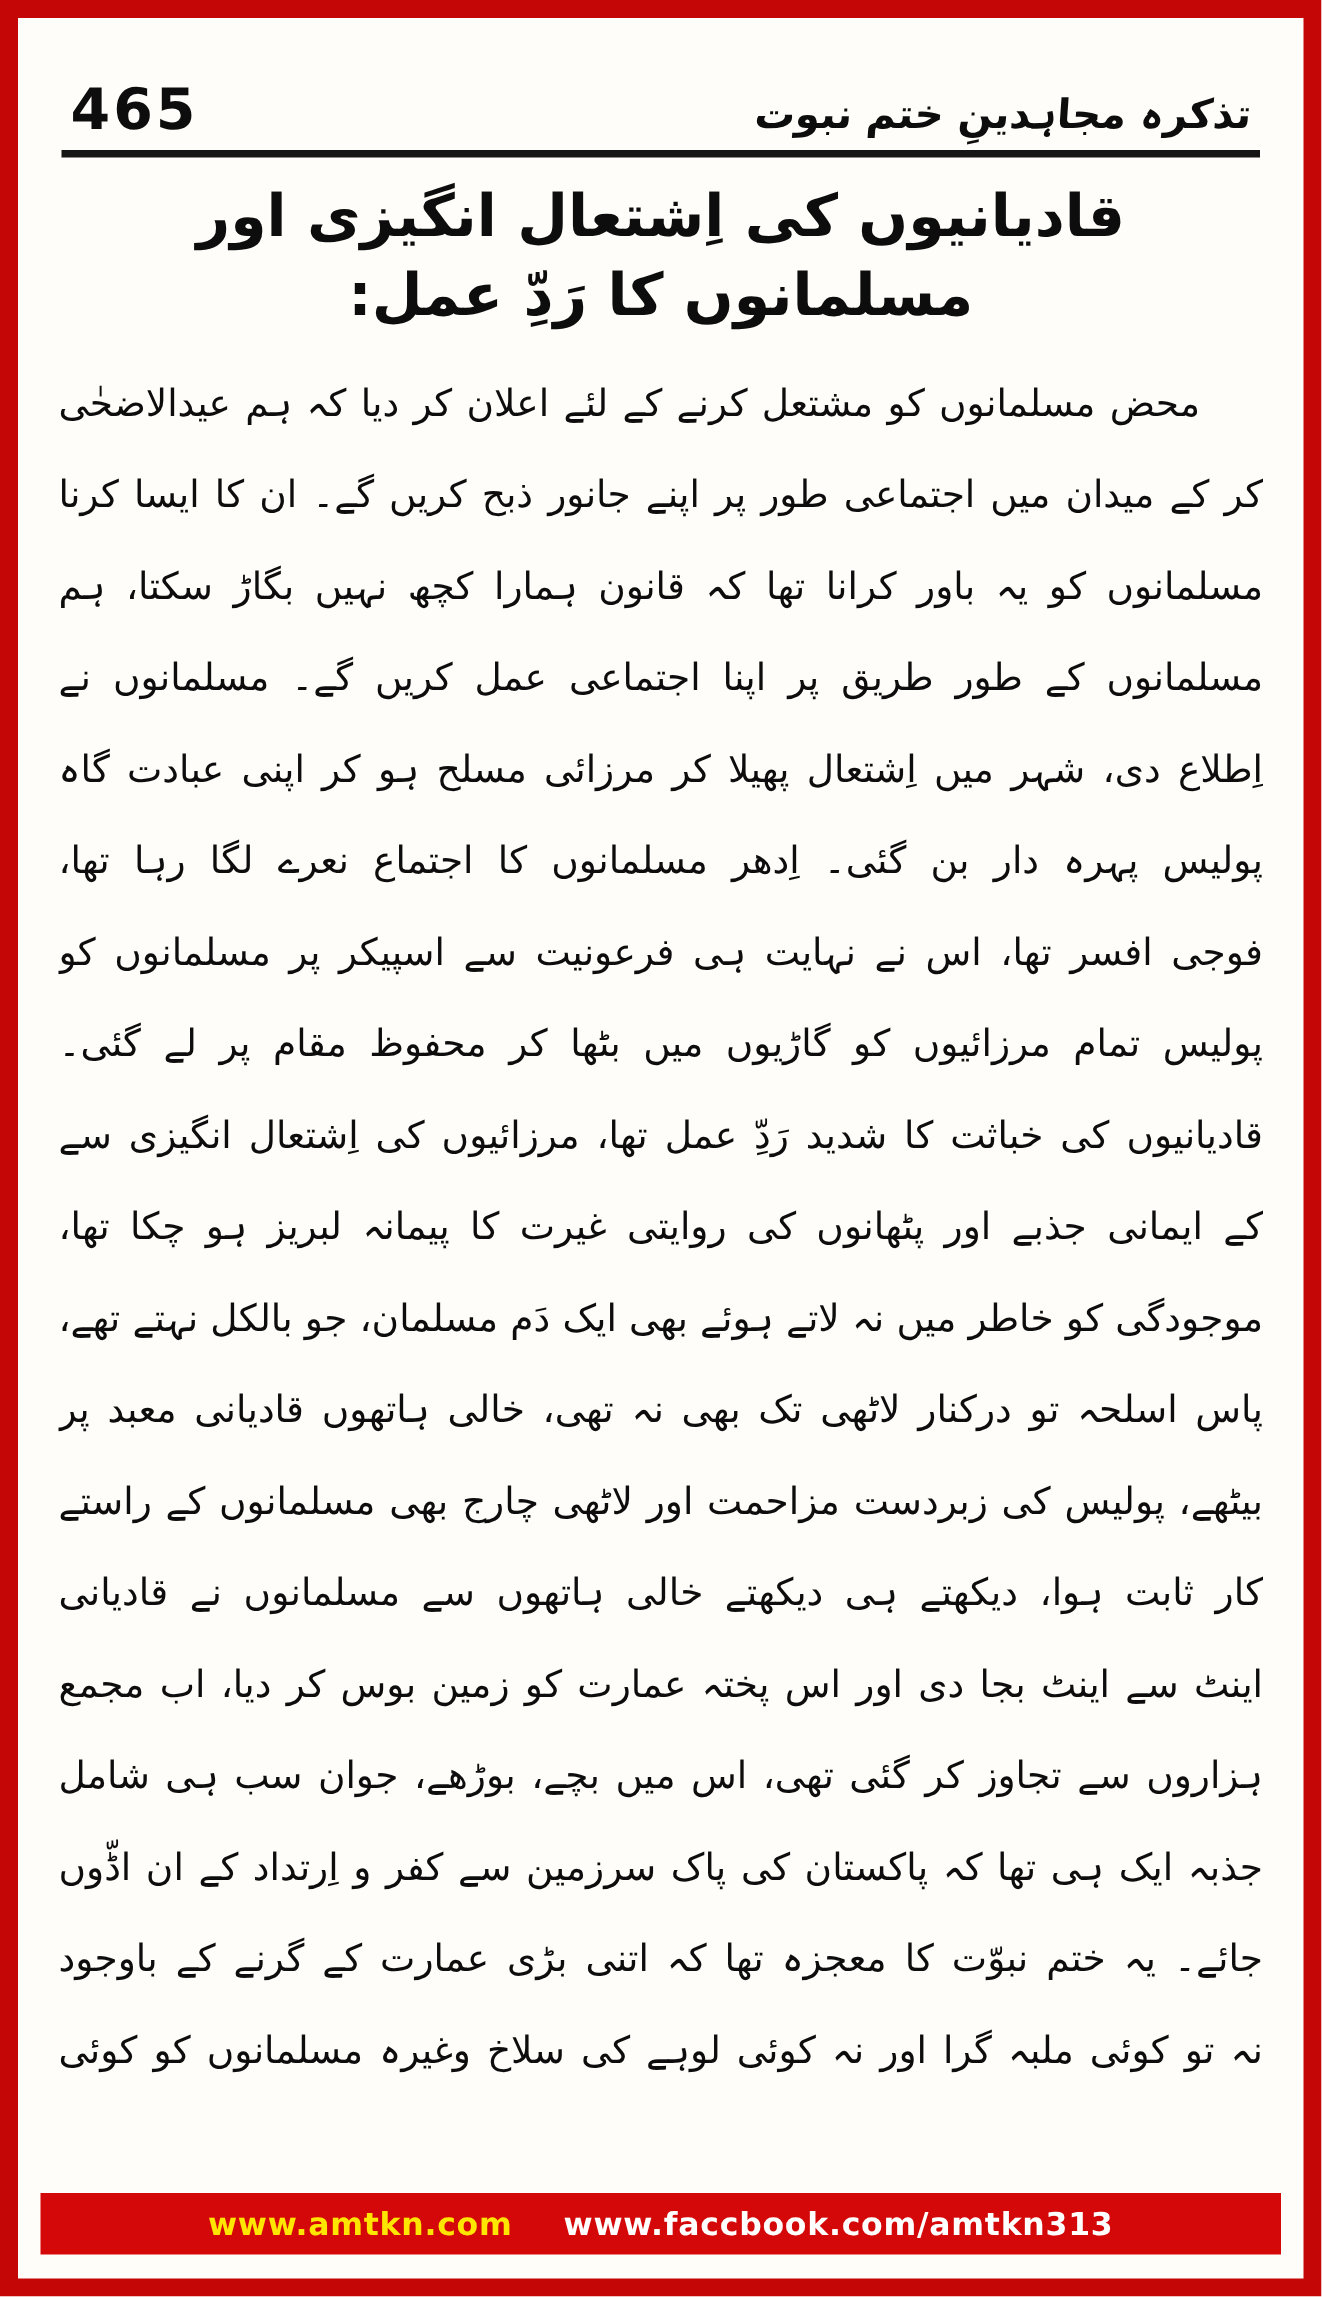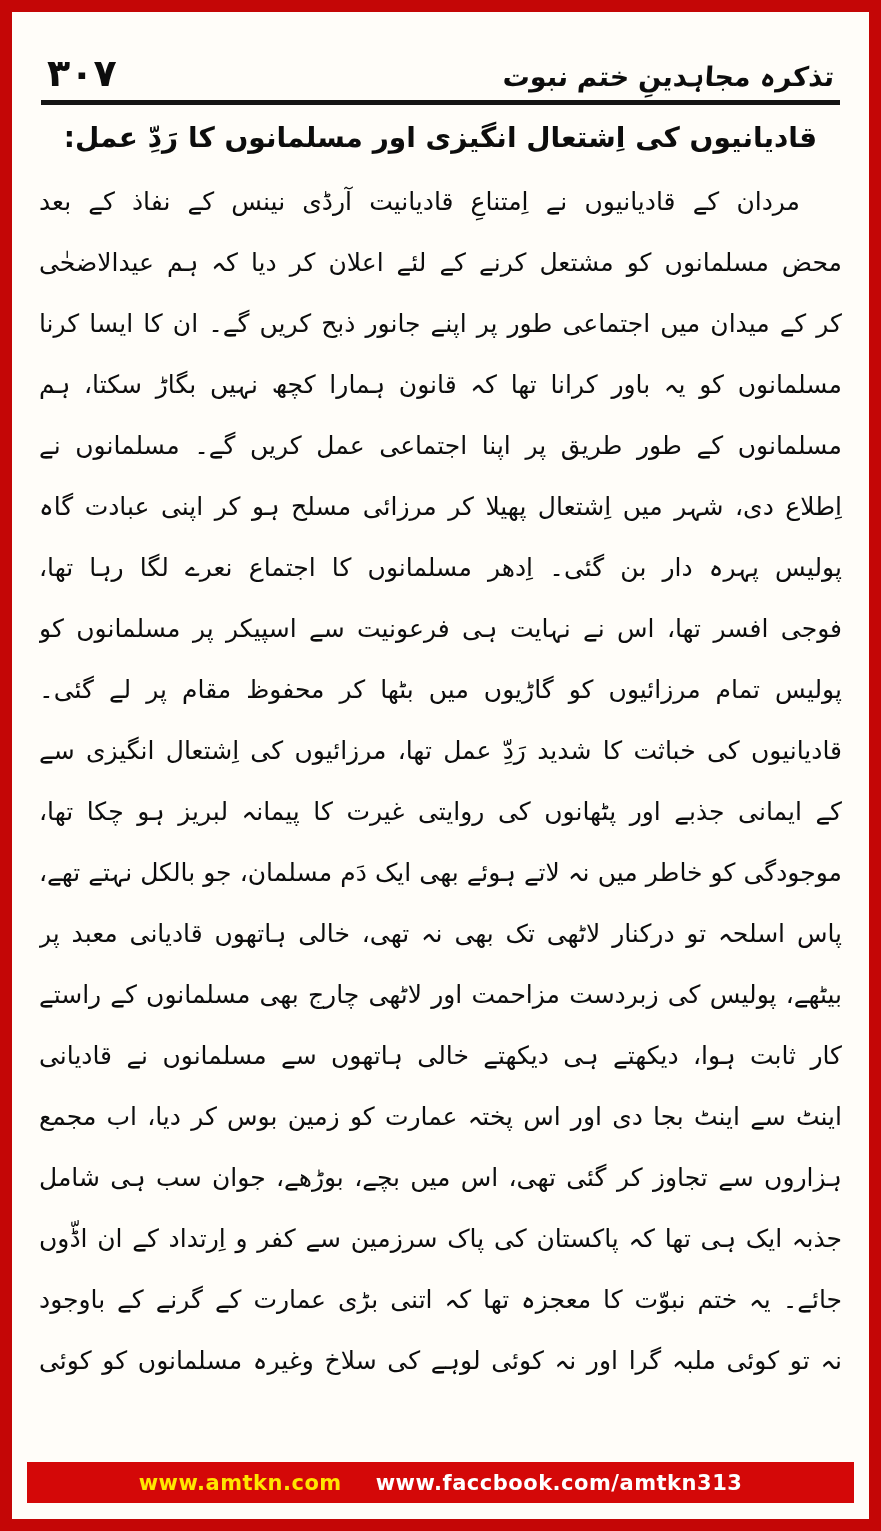--- a/index.html
+++ b/index.html
@@ -39,21 +39,21 @@
   }
 
   .rule {
     border-top: 5px solid #151515;
     margin: 2px 2px 14px 2px;
   }
 
   .heading {
     direction: rtl;
     text-align: center;
-    font-size: 28px;
+    font-size: 39px;
     font-weight: bold;
     line-height: 1.35;
     margin: 6px 0 14px 0;
   }
 
   .body-text {
     direction: rtl;
     font-size: 25px;
     line-height: 61px;
   }
@@ -85,30 +85,29 @@
   }
   .f-yellow { color: #ffe600; }
   .f-white  { color: #ffffff; }
 </style>
 </head>
 <body>
 
 <div class="page">
 
   <header class="page-header">
-    <div class="page-number">۳۰۷</div>
+    <div class="page-number">465</div>
     <div class="header-title" lang="ur" dir="rtl">تذکرہ مجاہدینِ ختم نبوت</div>
   </header>
 
   <div class="rule"></div>
 
   <h1 class="heading" lang="ur" dir="rtl">قادیانیوں کی اِشتعال انگیزی اور مسلمانوں کا رَدِّ عمل:</h1>
 
   <div class="body-text" lang="ur" dir="rtl">
-    <div class="line">مردان کے قادیانیوں نے اِمتناعِ قادیانیت آرڈی نینس کے نفاذ کے بعد</div>
     <div class="line">محض مسلمانوں کو مشتعل کرنے کے لئے اعلان کر دیا کہ ہم عیدالاضحٰی اجتماعی طور پر اَدا</div>
     <div class="line">کر کے میدان میں اجتماعی طور پر اپنے جانور ذبح کریں گے۔ ان کا ایسا کرنا محض</div>
     <div class="line">مسلمانوں کو یہ باور کرانا تھا کہ قانون ہمارا کچھ نہیں بگاڑ سکتا، ہم مسلمان ہیں اور</div>
     <div class="line">مسلمانوں کے طور طریق پر اپنا اجتماعی عمل کریں گے۔ مسلمانوں نے حکومتی اداروں کو</div>
     <div class="line">اِطلاع دی، شہر میں اِشتعال پھیلا کر مرزائی مسلح ہو کر اپنی عبادت گاہ میں جمع ہو گئے،</div>
     <div class="line">پولیس پہرہ دار بن گئی۔ اِدھر مسلمانوں کا اجتماع نعرے لگا رہا تھا، قادیانیوں میں ایک</div>
     <div class="line">فوجی افسر تھا، اس نے نہایت ہی فرعونیت سے اسپیکر پر مسلمانوں کو کوسنا شروع کیا، نتیجتاً</div>
     <div class="line">پولیس تمام مرزائیوں کو گاڑیوں میں بٹھا کر محفوظ مقام پر لے گئی۔ مسلمانوں میں</div>
     <div class="line">قادیانیوں کی خباثت کا شدید رَدِّ عمل تھا، مرزائیوں کی اِشتعال انگیزی سے مسلمانوں</div>
     <div class="line">کے ایمانی جذبے اور پٹھانوں کی روایتی غیرت کا پیمانہ لبریز ہو چکا تھا، پولیس کی</div>

